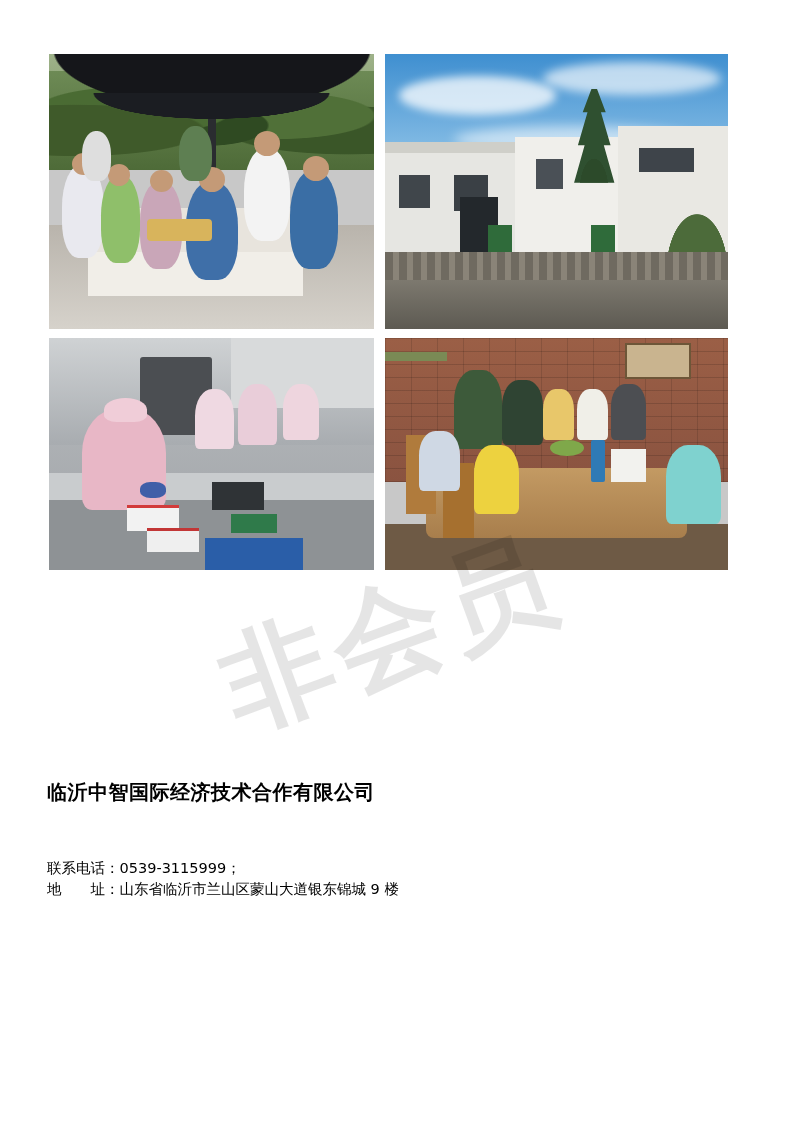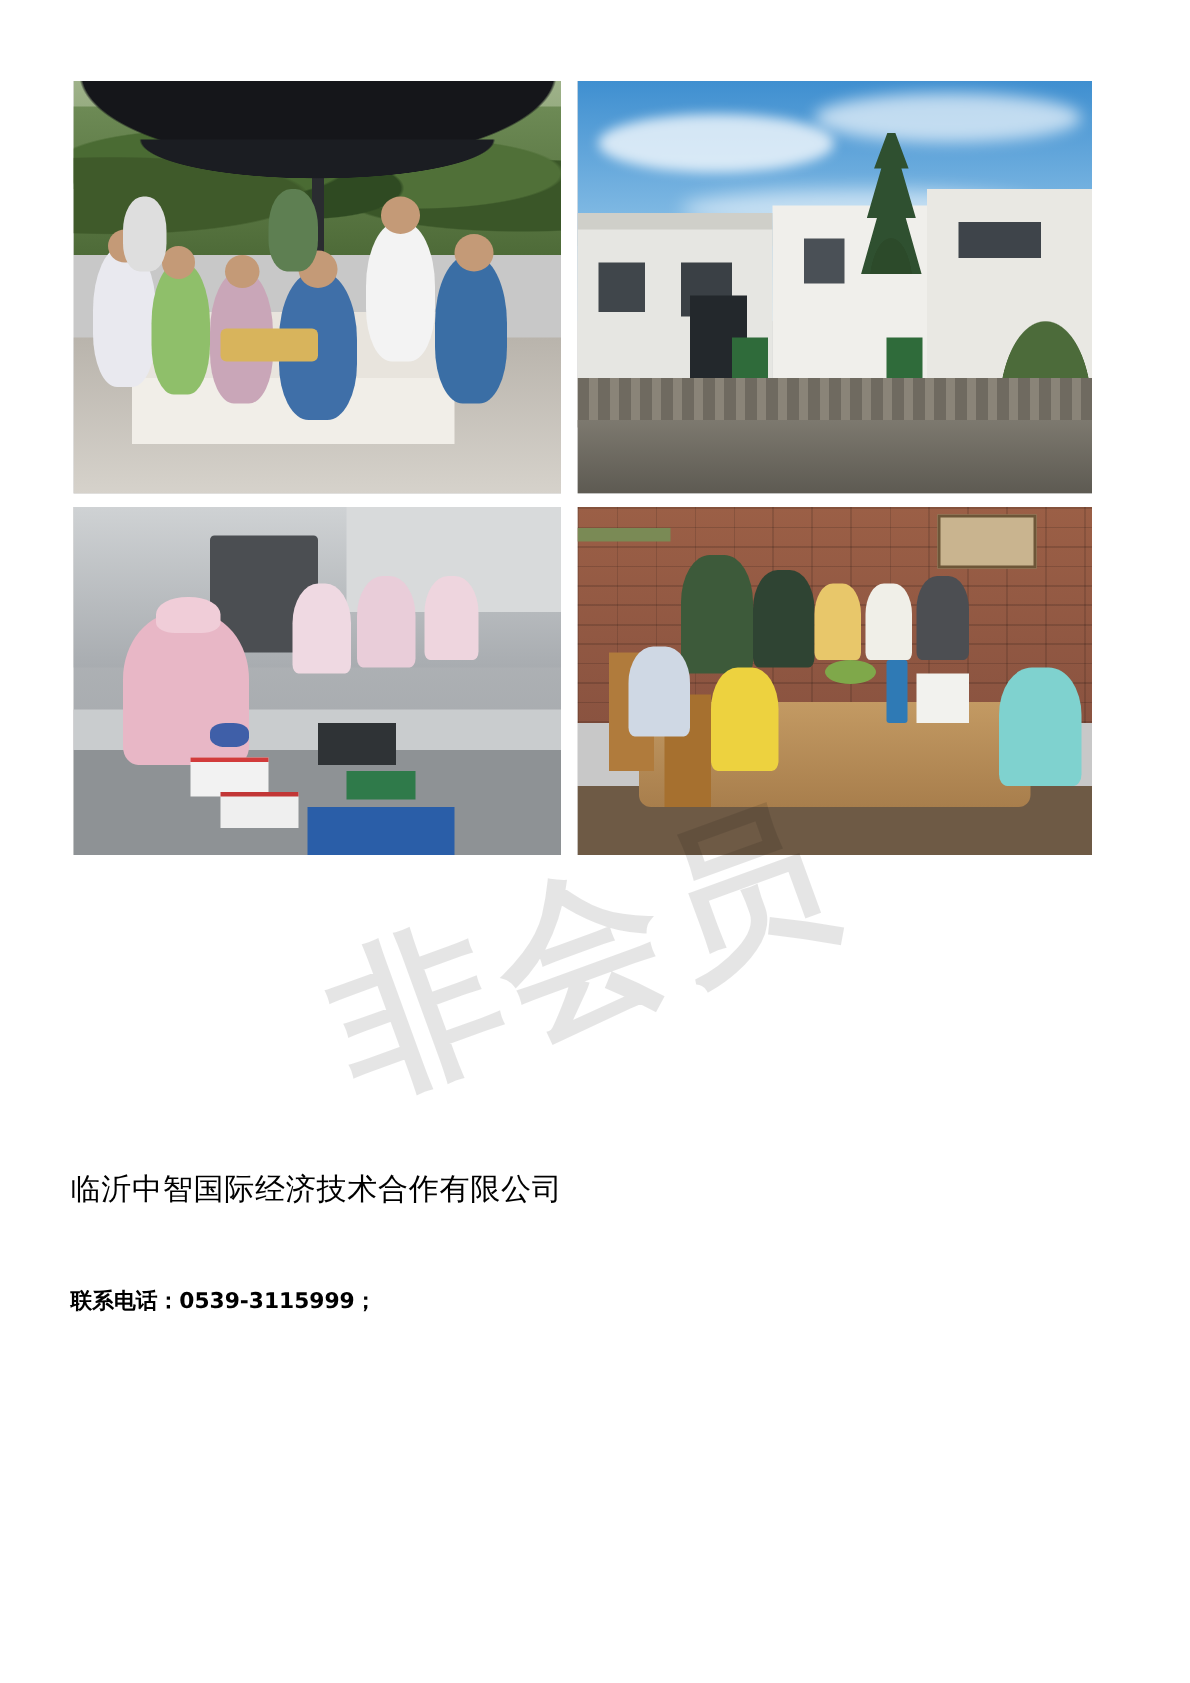--- a/index.html
+++ b/index.html
@@ -153,32 +153,32 @@
     white-space: nowrap;
   }
 
   
   .company-name {
     position: absolute;
     left: 47px;
     top: 779px;
     font-family: "DejaVu Sans", sans-serif;
     font-size: 20px;
-    font-weight: 400;
+    font-weight: 700;
     letter-spacing: 0.5px;
     color: #000;
     white-space: nowrap;
   }
   .contact-block {
     position: absolute;
     left: 47px;
     top: 858px;
     font-family: "DejaVu Sans", sans-serif;
     font-size: 14.5px;
-    font-weight: 700;
+    font-weight: 400;
     line-height: 21px;
     color: #000;
     white-space: nowrap;
   }
   .contact-line.indented { padding-left: 80px; }
 </style>
 </head>
 <body>
 
 <div class="page">
@@ -282,15 +282,16 @@
 
     </div>
   </div>
 
   <div class="watermark">非会员</div>
 
   <div class="company-name">临沂中智国际经济技术合作有限公司</div>
 
   <div class="contact-block">
     <div class="contact-line"><span>联系电话：</span><span>0539-3115999；</span></div>
+    <div class="contact-line"><span>地　　址：</span><span>山东省临沂市兰山区蒙山大道银东锦城 9 楼</span></div>
   </div>
 
 </div>
 
 </body></html>

